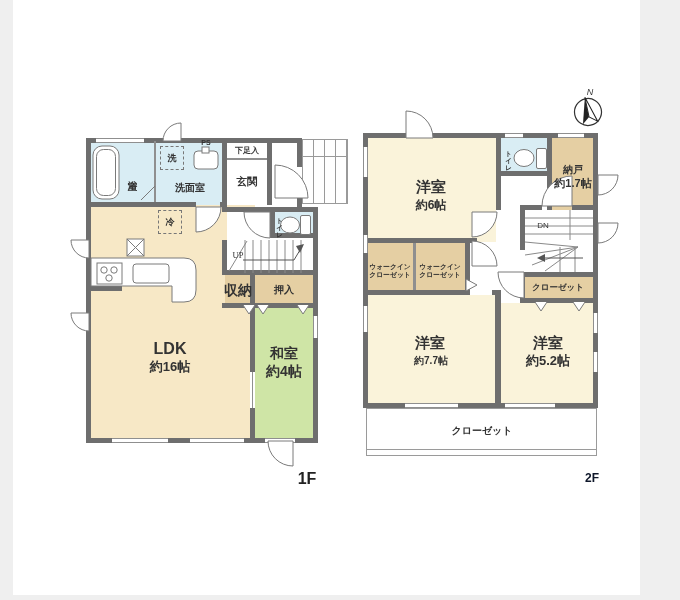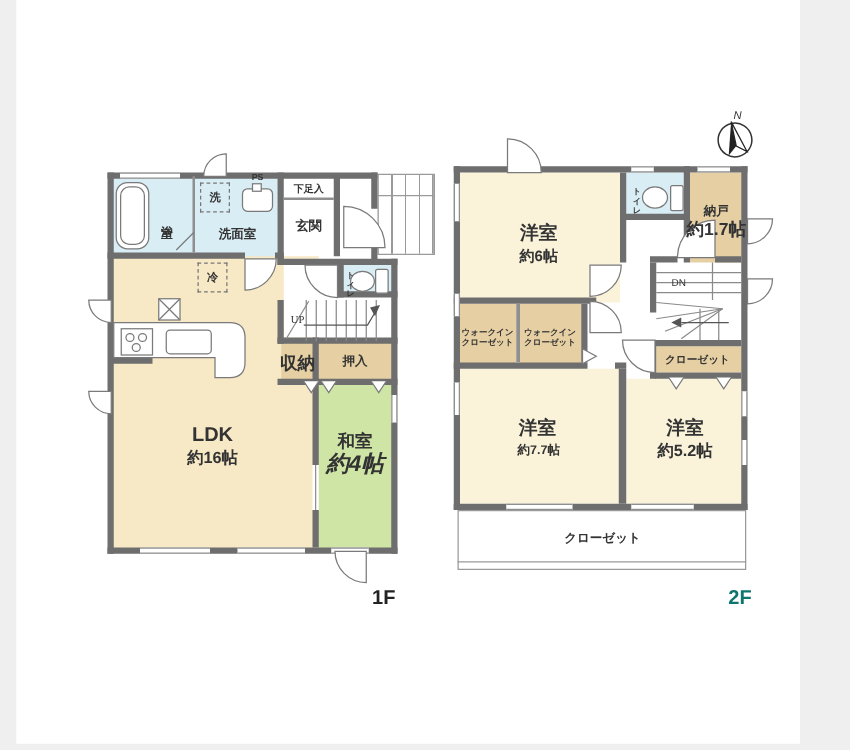--- a/index.html
+++ b/index.html
@@ -204,38 +204,38 @@
   <div class="lbl" style="left:247px;top:151px;font-size:8px;">下足入</div>
   <div class="lbl" style="left:247px;top:181px;font-size:10.5px;">玄関</div>
   <div class="vlbl" style="left:279px;top:224px;font-size:6.5px;">トイレ</div>
   <div class="lbl" style="left:238px;top:256px;font-size:8.5px;font-weight:normal;font-family:Liberation Serif, serif;">UP</div>
   <div class="lbl" style="left:170px;top:222px;font-size:9px;">冷</div>
   <div class="lbl" style="left:238px;top:290px;font-size:14px;">収納</div>
   <div class="lbl" style="left:284px;top:290px;font-size:10px;">押入</div>
   <div class="lbl" style="left:170px;top:349px;font-size:16px;">LDK</div>
   <div class="lbl" style="left:170px;top:367px;font-size:13px;">約16帖</div>
   <div class="lbl" style="left:284px;top:353px;font-size:14px;">和室</div>
-  <div class="lbl" style="left:284px;top:371px;font-size:18px;font-style:italic;">約4帖</div>
+  <div class="lbl" style="left:284px;top:371px;font-size:14px;">約4帖</div>
   <div class="lbl" style="left:307px;top:479px;font-size:16px;color:#222;">1F</div>
 
   <div class="lbl" style="left:431px;top:187px;font-size:15px;">洋室</div>
   <div class="lbl" style="left:431px;top:206px;font-size:12px;">約6帖</div>
   <div class="vlbl" style="left:508px;top:157px;font-size:6.5px;">トイレ</div>
   <div class="lbl" style="left:573px;top:170px;font-size:10px;">納戸</div>
-  <div class="lbl" style="left:573px;top:183px;font-size:14px;">約1.7帖</div>
+  <div class="lbl" style="left:573px;top:183px;font-size:11px;">約1.7帖</div>
   <div class="lbl" style="left:543px;top:226px;font-size:8px;font-weight:normal;">DN</div>
   <div class="lbl" style="left:390px;top:271px;font-size:6.8px;">
     <span>ウォークイン</span><br>
     <span>クローゼット</span>
   </div>
   <div class="lbl" style="left:440px;top:271px;font-size:6.8px;">
     <span>ウォークイン</span><br>
     <span>クローゼット</span>
   </div>
   <div class="lbl" style="left:558px;top:288px;font-size:8.5px;">クローゼット</div>
   <div class="lbl" style="left:430px;top:343px;font-size:15px;">洋室</div>
   <div class="lbl" style="left:431px;top:361px;font-size:10px;">約7.7帖</div>
   <div class="lbl" style="left:548px;top:343px;font-size:15px;">洋室</div>
   <div class="lbl" style="left:548px;top:361px;font-size:13px;">約5.2帖</div>
   <div class="lbl" style="left:482px;top:431px;font-size:10px;">クローゼット</div>
-  <div class="lbl" style="left:592px;top:479px;font-size:16px;color:#0f766e;">2F</div>
+  <div class="lbl" style="left:592px;top:479px;font-size:12px;color:#0f172a;">2F</div>
   <div class="lbl" style="left:590px;top:92px;font-size:9px;font-weight:normal;font-style:italic;">N</div>
 </div>
 
 </body></html>

